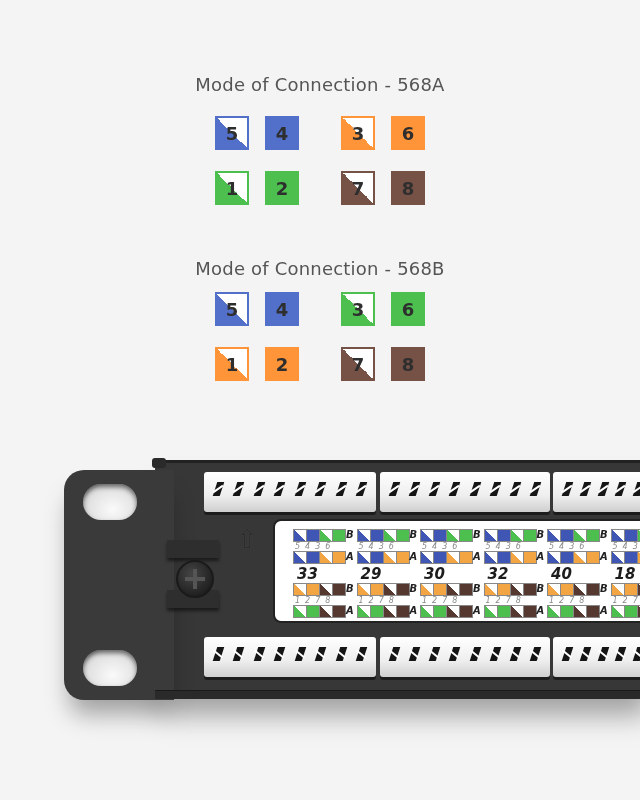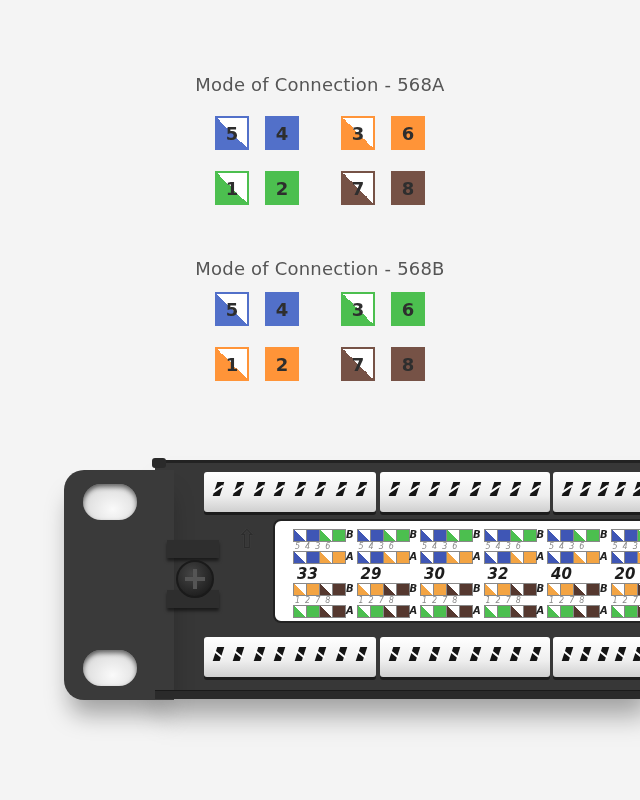--- a/index.html
+++ b/index.html
@@ -353,21 +353,21 @@
           <div class="cell s" style="--c: #4cbf4f;"></div>
         </div>
 
     <div class="digits" style="top:21px;">5436</div>
     <div class="row" style="top:30px;">
           <div class="cell s" style="--c: #3f56b5;"></div>
           <div class="cell f" style="--c: #3f56b5;"></div>
           <div class="cell s" style="--c: #f3a443;"></div>
         </div>
 
-    <div class="pnum">20</div>
+    <div class="pnum">18</div>
     <div class="row" style="top:62px;">
           <div class="cell s" style="--c: #f3a443;"></div>
           <div class="cell f" style="--c: #f3a443;"></div>
           <div class="cell s" style="--c: #55382f;"></div>
         </div>
 
     <div class="digits" style="top:75px;">1278</div>
     <div class="row" style="top:84px;">
           <div class="cell s" style="--c: #4cbf4f;"></div>
           <div class="cell f" style="--c: #4cbf4f;"></div>

